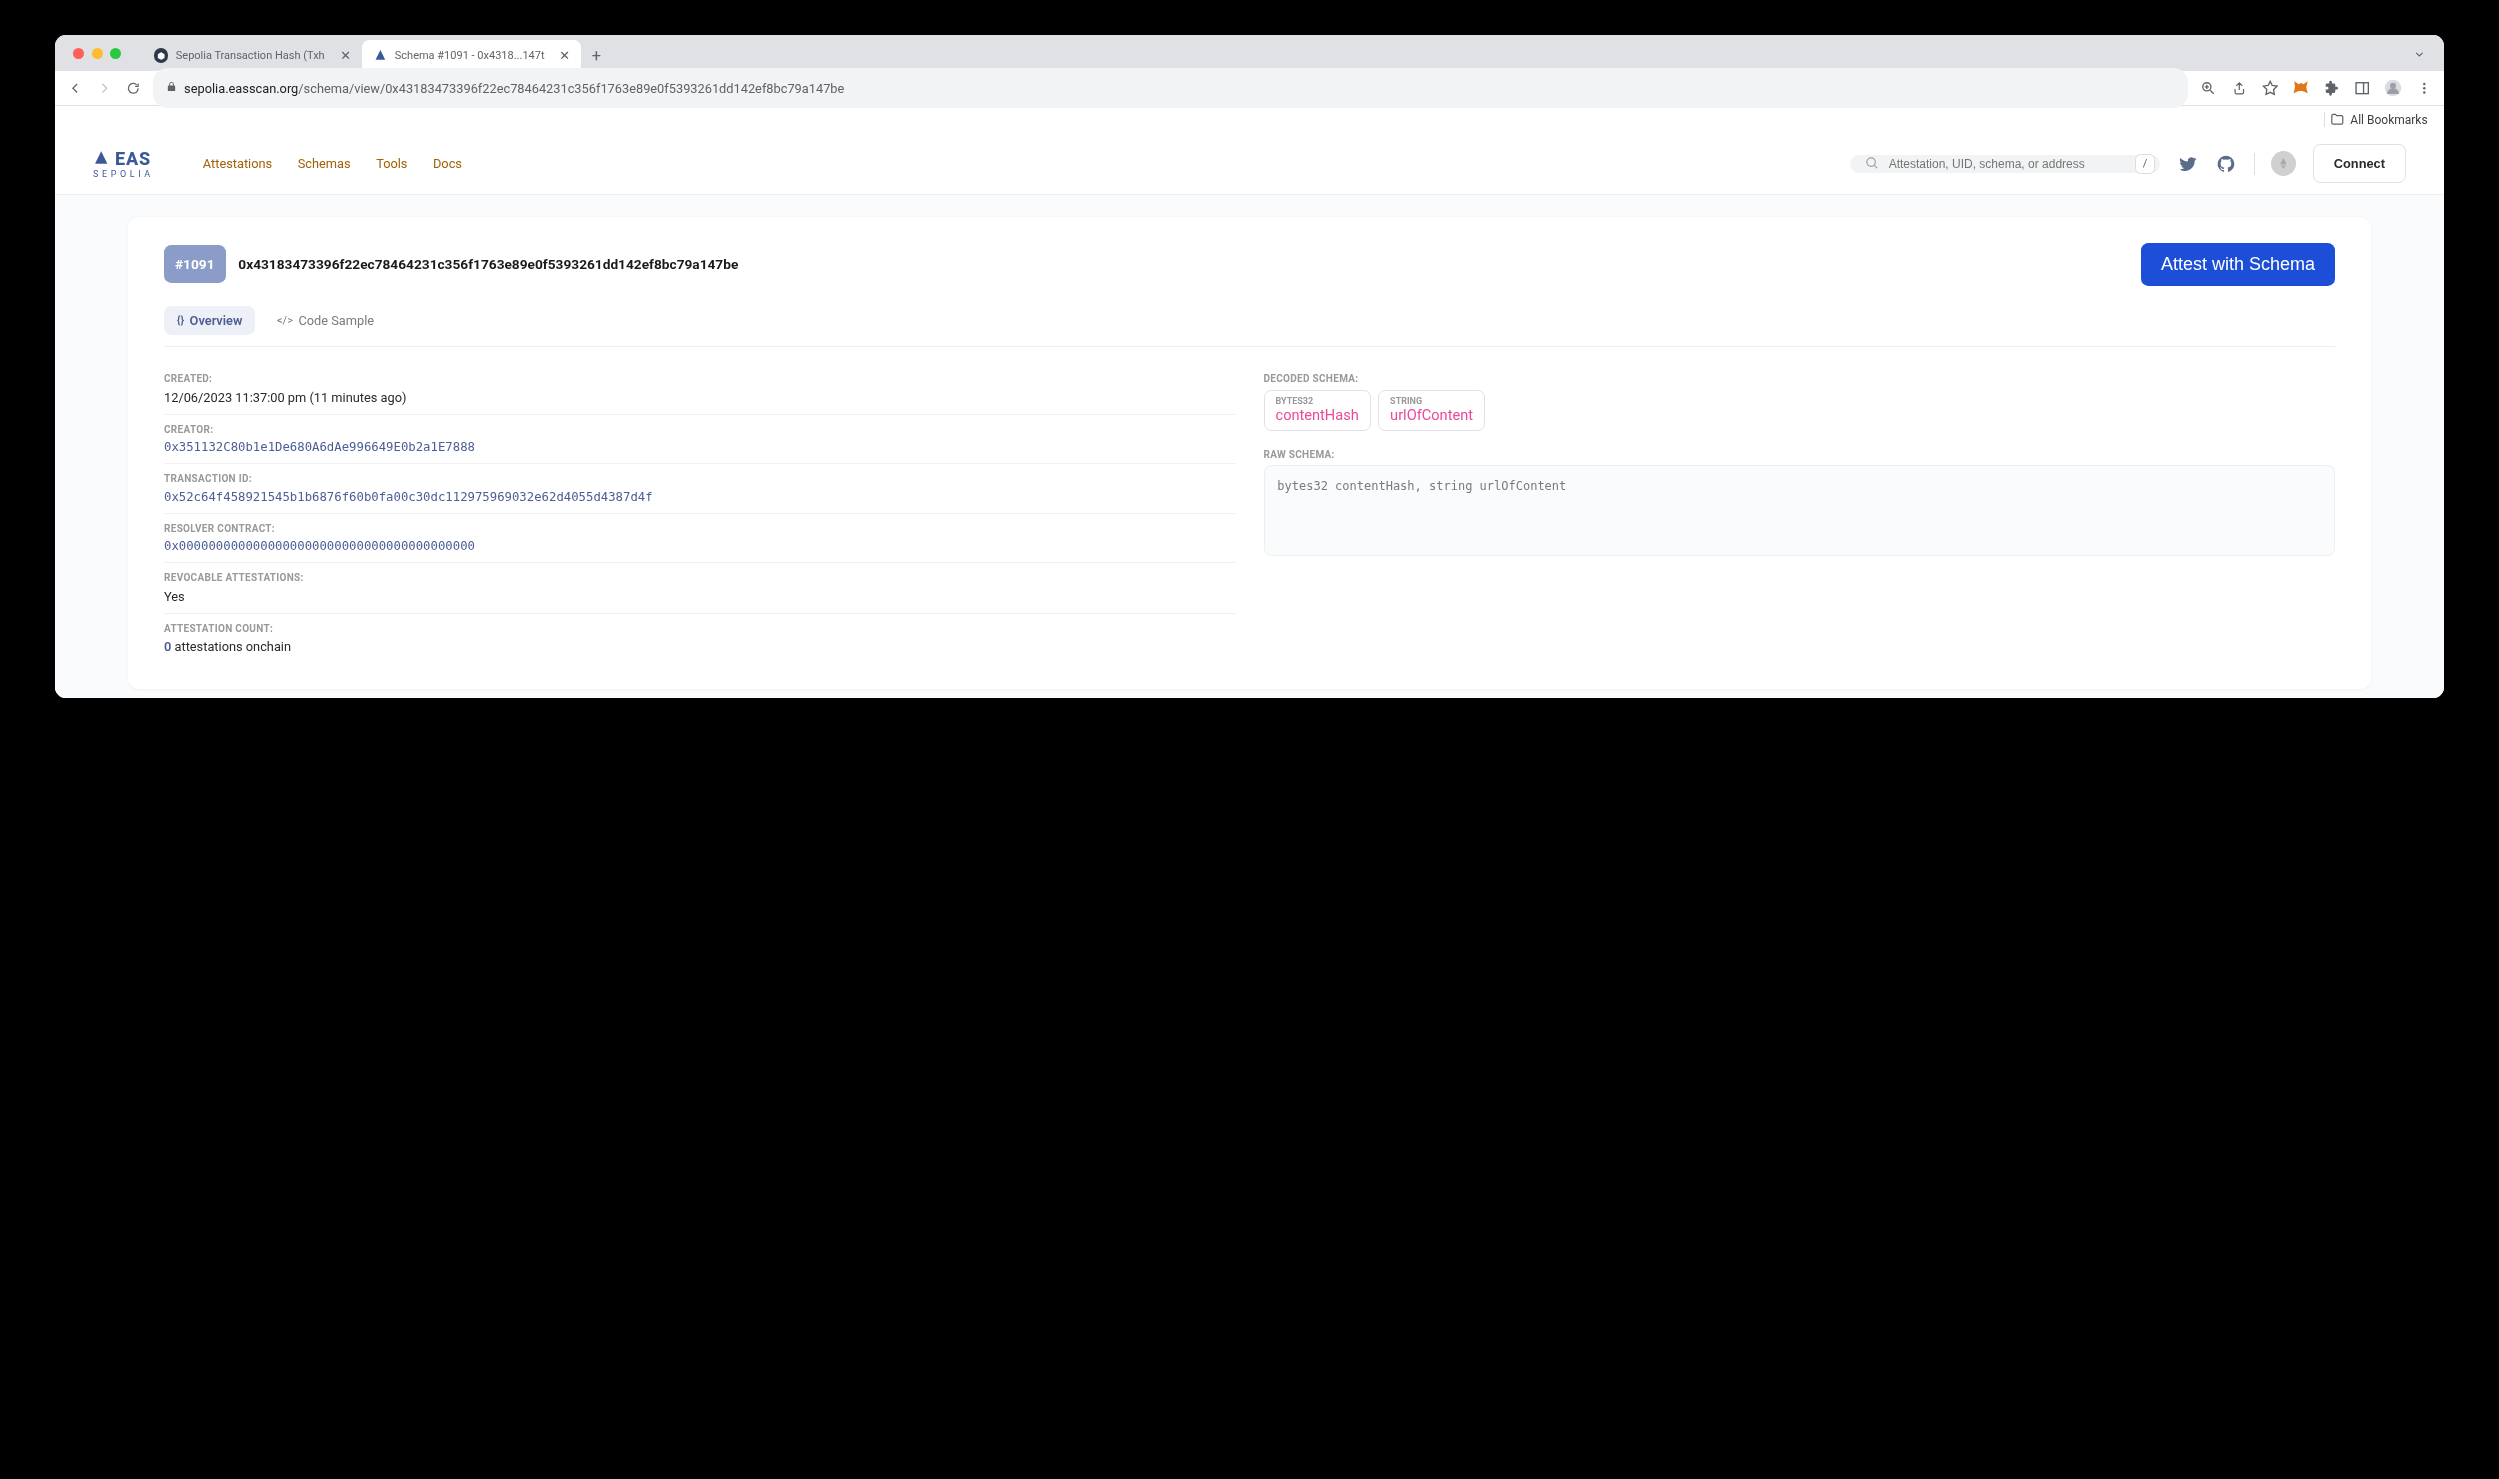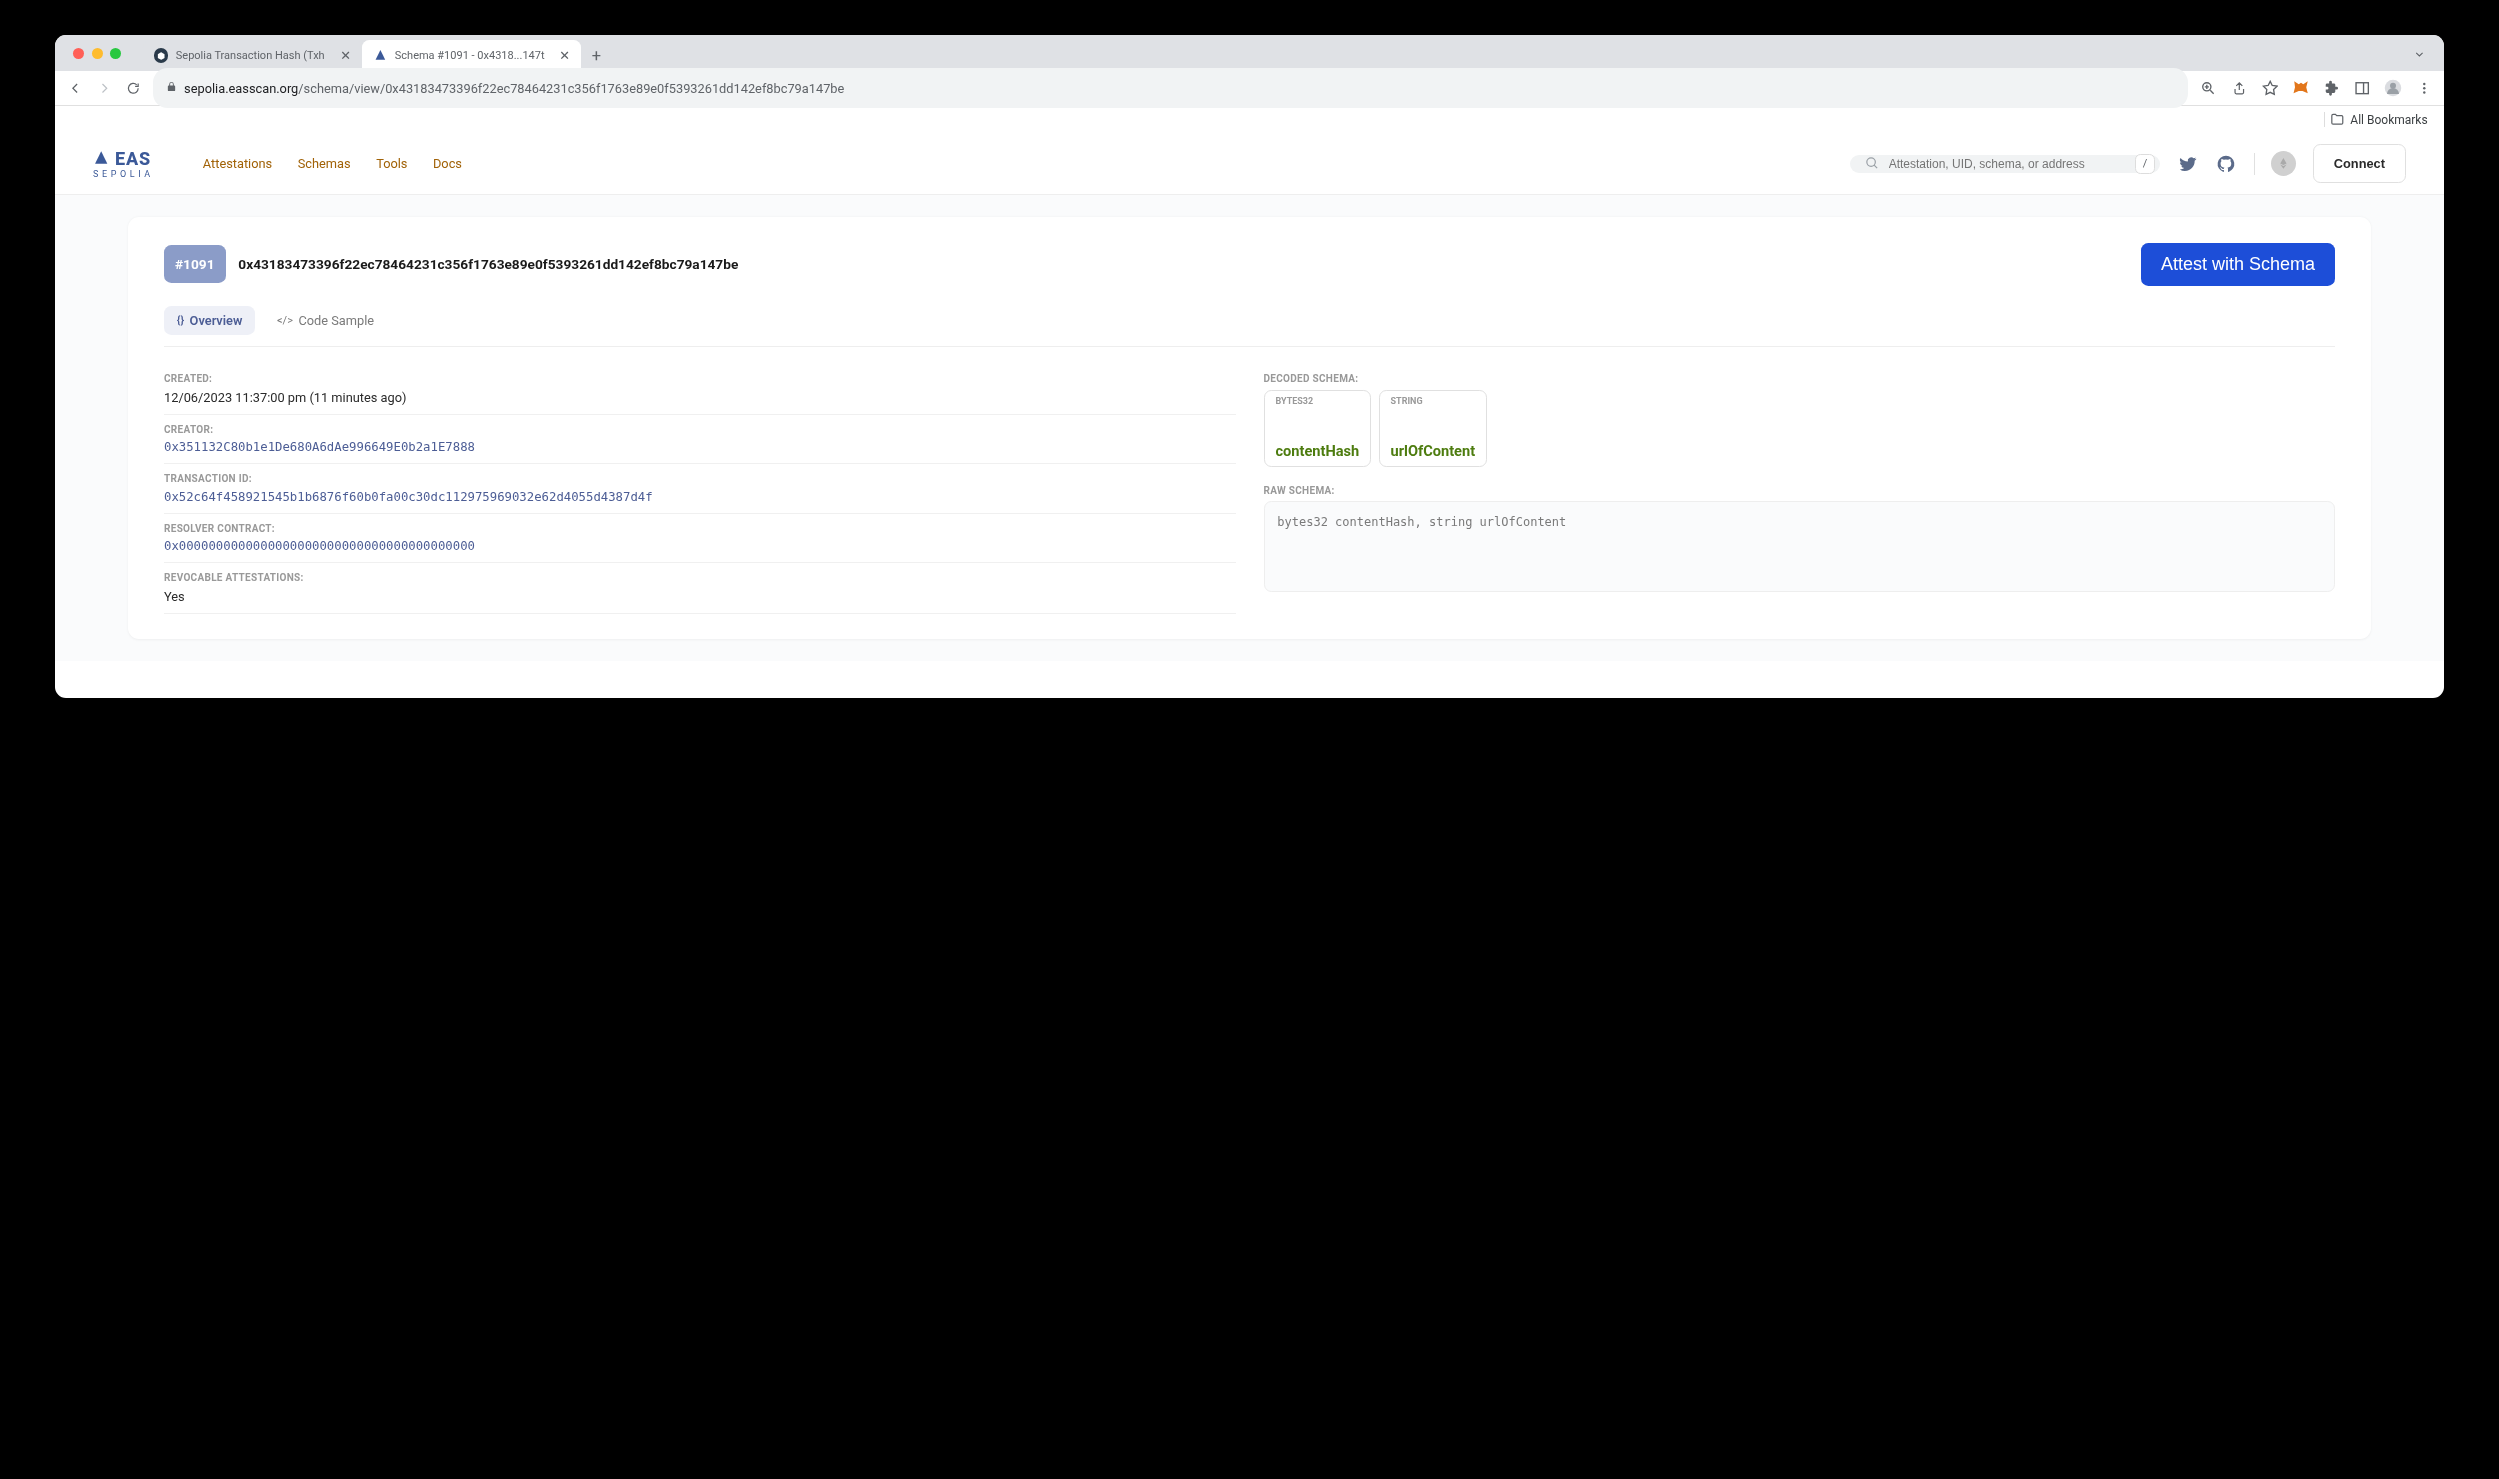--- a/index.html
+++ b/index.html
@@ -274,23 +274,22 @@
       padding: 5.5px 11px;
     }
     .decoded-type {
       font-size: 9px;
       font-weight: 700;
       color: #999;
       text-transform: uppercase;
     }
     .decoded-name {
       font-size: 14.6px;
-      font-weight: 700;
-      color: #4d7c0f;
-      margin-top: 36px;
+      font-weight: 400;
+      color: #ec4899;
     }
     .raw-box {
       background: #fafbfc;
       border: 0.9px solid #eee;
       border-radius: 7.3px;
       padding: 12.8px;
       font-family: ui-monospace, monospace;
       font-size: 12px;
       color: #7a7a7a;
       min-height: 91px;
@@ -493,20 +492,26 @@
               <div class="field-label">TRANSACTION ID:</div>
               <div class="field-value link">0x52c64f458921545b1b6876f60b0fa00c30dc112975969032e62d4055d4387d4f</div>
             </div>
             <div class="field">
               <div class="field-label">RESOLVER CONTRACT:</div>
               <div class="field-value link">0x0000000000000000000000000000000000000000</div>
             </div>
             <div class="field">
               <div class="field-label">REVOCABLE ATTESTATIONS:</div>
               <div class="field-value">Yes</div>
+            </div>
+            <div class="field" style="border-bottom:none;">
+              <div class="field-label">ATTESTATION COUNT:</div>
+              <div class="field-value">
+                <span class="att-count-num">0</span><span> attestations onchain</span>
+              </div>
             </div>
           </div>
           <div class="col-right">
             <div class="field-label" style="margin-top:9px;">DECODED SCHEMA:</div>
             <div class="decoded-row">
               <div class="decoded-item">
                 <div class="decoded-type">BYTES32</div>
                 <div class="decoded-name">contentHash</div>
               </div>
               <div class="decoded-item">

